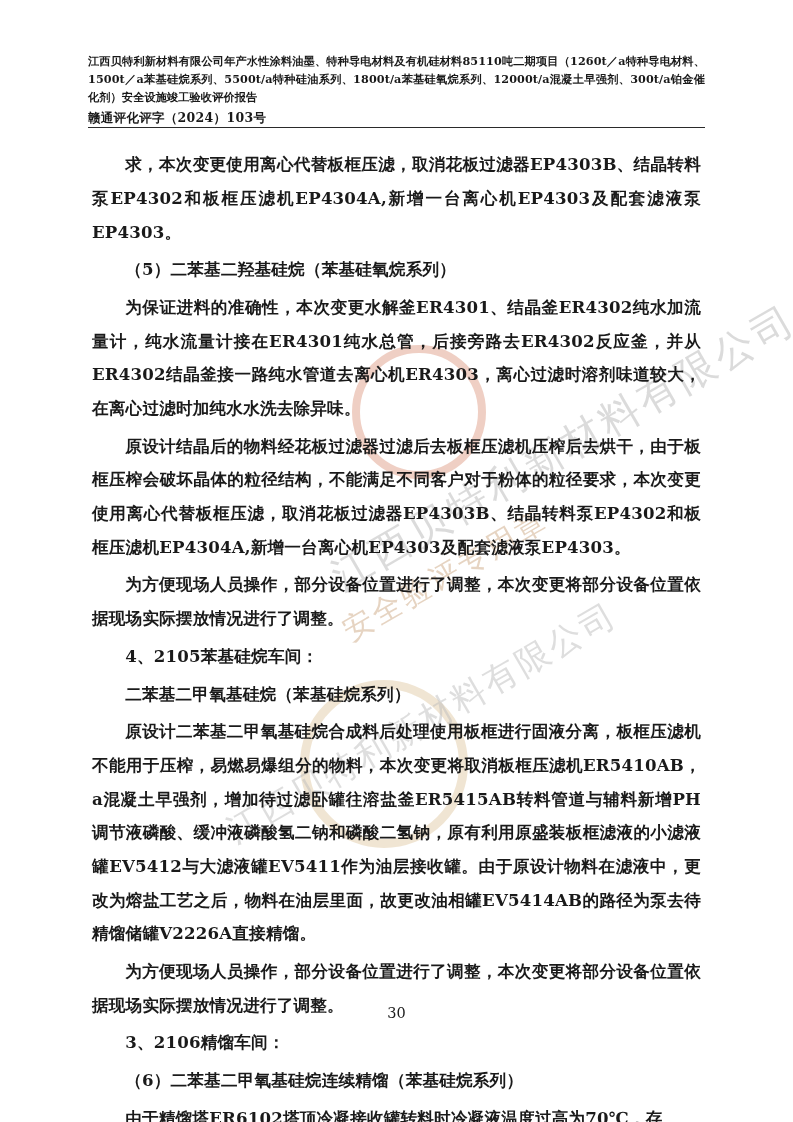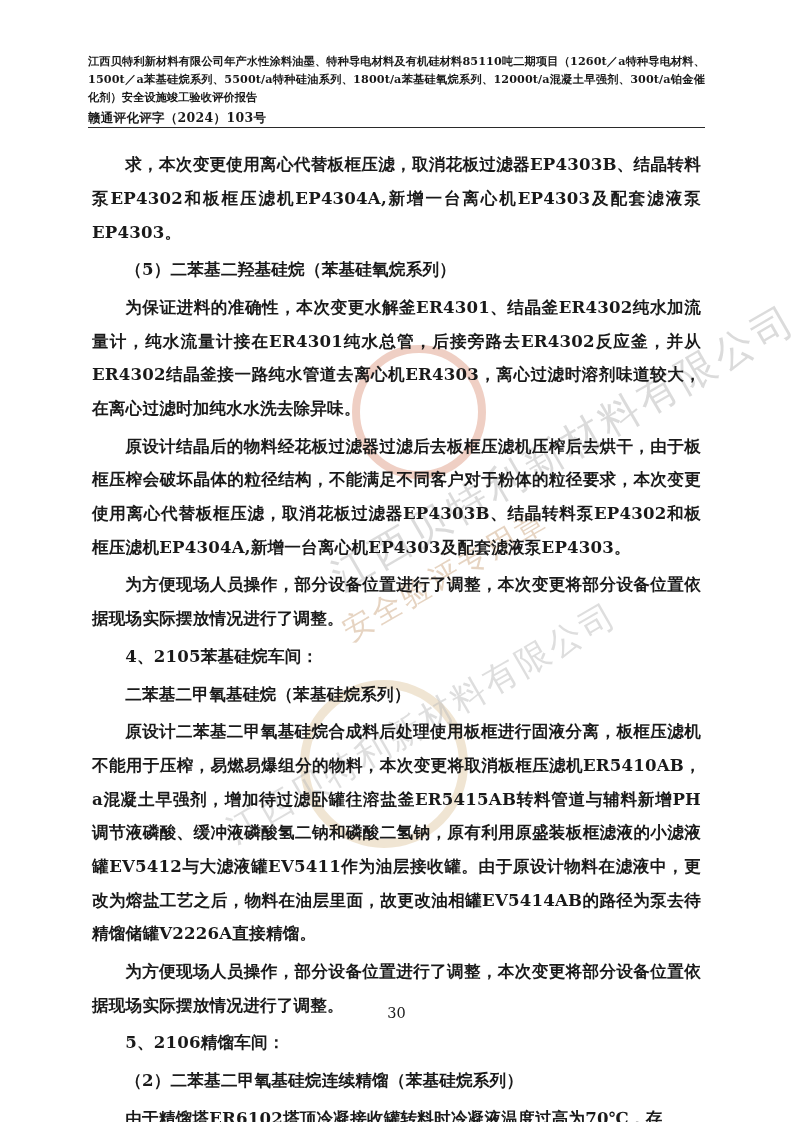--- a/index.html
+++ b/index.html
@@ -140,22 +140,22 @@
     <div class="body-text">
       <p class="indent2">求，本次变更使用离心代替板框压滤，取消花板过滤器EP4303B、结晶转料泵EP4302和板框压滤机EP4304A,新增一台离心机EP4303及配套滤液泵EP4303。</p>
       <p class="indent2">（5）二苯基二羟基硅烷（苯基硅氧烷系列）</p>
       <p class="indent2">为保证进料的准确性，本次变更水解釜ER4301、结晶釜ER4302纯水加流量计，纯水流量计接在ER4301纯水总管，后接旁路去ER4302反应釜，并从ER4302结晶釜接一路纯水管道去离心机ER4303，离心过滤时溶剂味道较大，在离心过滤时加纯水水洗去除异味。</p>
       <p class="indent2">原设计结晶后的物料经花板过滤器过滤后去板框压滤机压榨后去烘干，由于板框压榨会破坏晶体的粒径结构，不能满足不同客户对于粉体的粒径要求，本次变更使用离心代替板框压滤，取消花板过滤器EP4303B、结晶转料泵EP4302和板框压滤机EP4304A,新增一台离心机EP4303及配套滤液泵EP4303。</p>
       <p class="indent2">为方便现场人员操作，部分设备位置进行了调整，本次变更将部分设备位置依据现场实际摆放情况进行了调整。</p>
       <p class="indent2">4、2105苯基硅烷车间：</p>
       <p class="indent2">二苯基二甲氧基硅烷（苯基硅烷系列）</p>
       <p class="indent2">原设计二苯基二甲氧基硅烷合成料后处理使用板框进行固液分离，板框压滤机不能用于压榨，易燃易爆组分的物料，本次变更将取消板框压滤机ER5410AB，a混凝土早强剂，增加待过滤卧罐往溶盐釜ER5415AB转料管道与辅料新增PH调节液磷酸、缓冲液磷酸氢二钠和磷酸二氢钠，原有利用原盛装板框滤液的小滤液罐EV5412与大滤液罐EV5411作为油层接收罐。由于原设计物料在滤液中，更改为熔盐工艺之后，物料在油层里面，故更改油相罐EV5414AB的路径为泵去待精馏储罐V2226A直接精馏。</p>
       <p class="indent2">为方便现场人员操作，部分设备位置进行了调整，本次变更将部分设备位置依据现场实际摆放情况进行了调整。</p>
-      <p class="indent2">5、2106精馏车间：</p>
-      <p class="indent2">（2）二苯基二甲氧基硅烷连续精馏（苯基硅烷系列）</p>
+      <p class="indent2">3、2106精馏车间：</p>
+      <p class="indent2">（6）二苯基二甲氧基硅烷连续精馏（苯基硅烷系列）</p>
       <p class="indent2">由于精馏塔ER6102塔顶冷凝接收罐转料时冷凝液温度过高为70℃，存</p>
     </div>
 
   </div>
 
   <div class="page-number">30</div>
 
 </div>
 
 </body></html>

